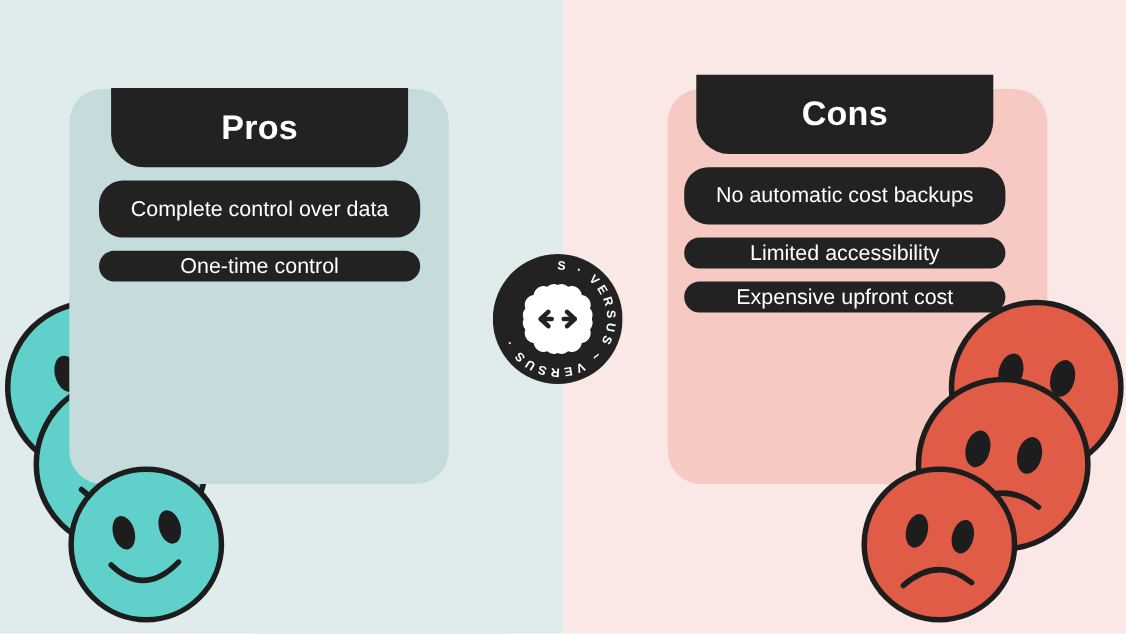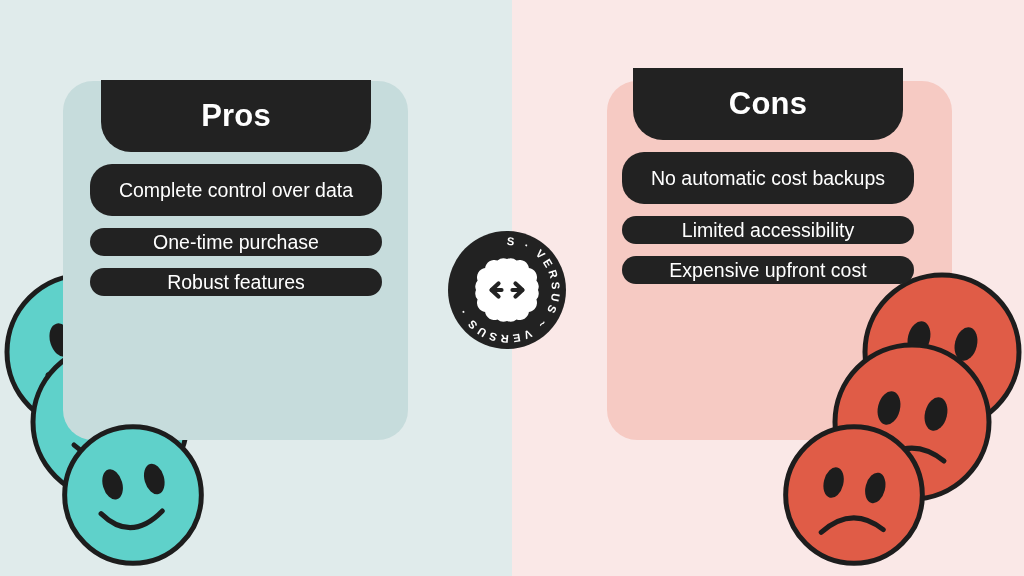--- a/index.html
+++ b/index.html
@@ -118,22 +118,21 @@
       <circle cx="80" cy="80" r="77" fill="#e05c47" stroke="#1d1d1d" stroke-width="5.6"></circle>
       <ellipse cx="57" cy="66" rx="11" ry="17.5" fill="#1d1d1d" transform="rotate(14 57 66)"></ellipse>
       <ellipse cx="104" cy="72" rx="11" ry="17.5" fill="#1d1d1d" transform="rotate(14 104 72)"></ellipse>
       <path d="M43 122 Q78 91 113 119" fill="none" stroke="#1d1d1d" stroke-width="5.6" stroke-linecap="round"></path>
     </svg>
   </div>
 
   <div class="col" id="col-pros">
     <div class="head-pill">Pros</div>
     <div class="pill two-line">Complete control over data</div>
-    <div class="pill one-line">One-time purchase</div>
-    <div class="pill one-line">Robust features</div>
+    <div class="pill one-line">One-time control</div>
   </div>
 
   <div class="col" id="col-cons">
     <div class="head-pill">Cons</div>
     <div class="pill two-line">No automatic cost backups</div>
     <div class="pill one-line">Limited accessibility</div>
     <div class="pill one-line">Expensive upfront cost</div>
   </div>
 
   <div id="badge">

